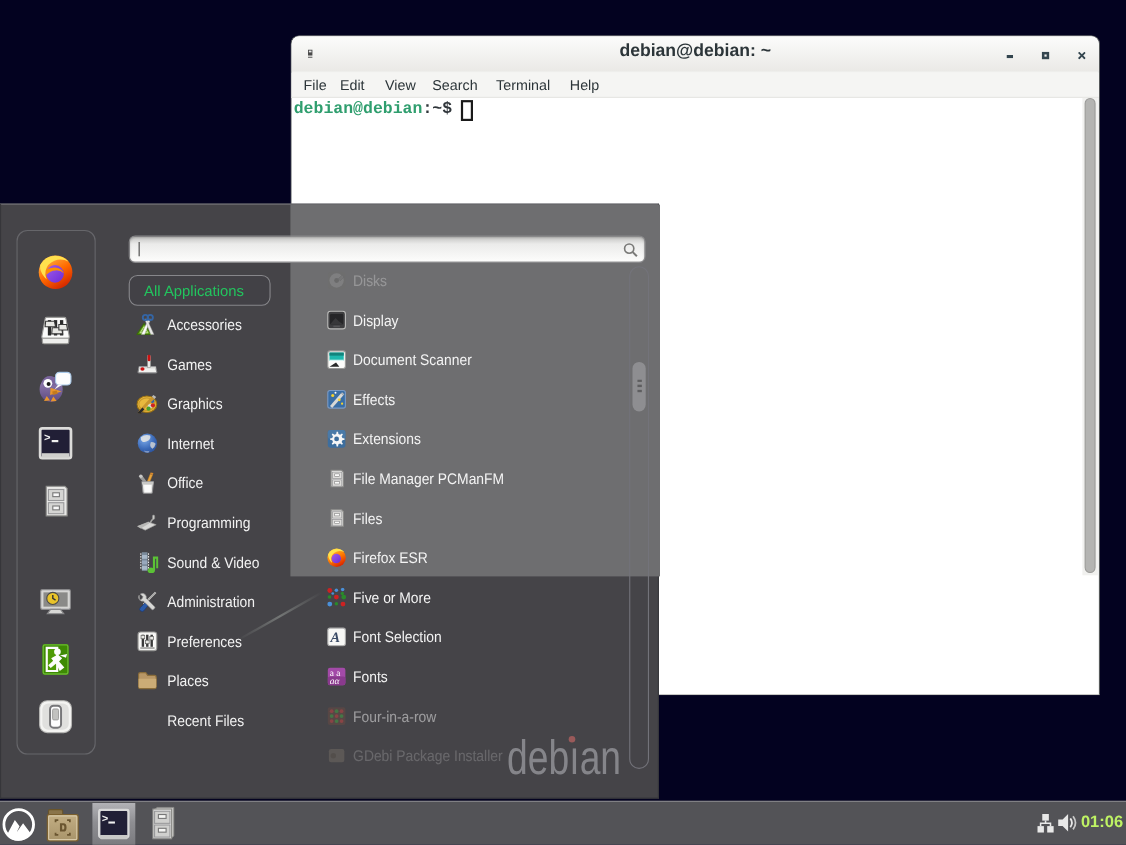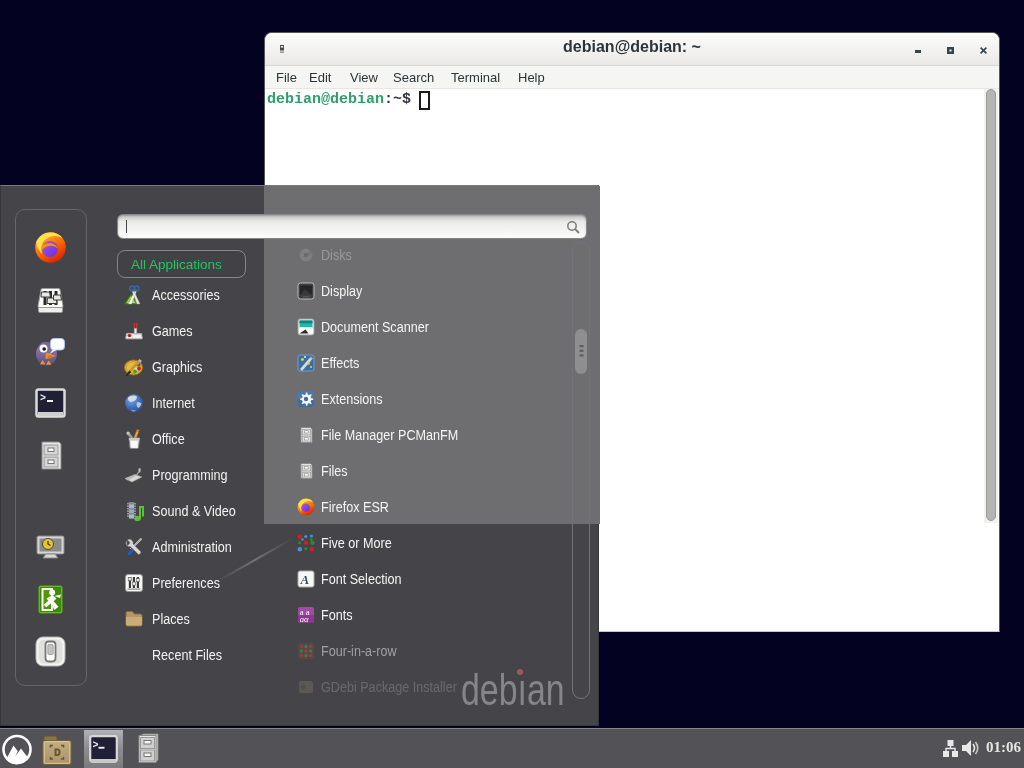--- a/index.html
+++ b/index.html
@@ -22,21 +22,21 @@
   #termscroll { position:absolute; right:1px; top:56px; width:14px; height:434px; background:#f1f1ef; }
   #termscroll .thumb { position:absolute; left:2px; top:0px; width:10px; height:432px;
              background:#b4b4b2; border:1px solid #9b9b99; border-radius:5px; }
   .prompt { position:absolute; left:1px; top:1px; font-family:"Liberation Mono",monospace;
             font-size:15px; font-weight:bold; line-height:19px; }
   .cursor { position:absolute; left:153px; top:2px; width:11px; height:19px; border:2px solid #1a1a1a; }
 
   
   #taskbar { left:0; top:728px; width:1024px; height:40px; background:#535357;
              border-top:1px solid #85858a; }
-  #clock { position:absolute; right:3px; top:10px; font-size:15px; font-weight:bold; color:#e5e5e5;font-family:Liberation Serif, serif; }
+  #clock { position:absolute; right:3px; top:10px; font-size:15px; font-weight:bold; color:#bef264; }
 
   
   #menu { left:0; top:185px; width:599px; height:541px; background:#454448;
           border:1px solid #36363a; border-top:1px solid rgba(165,165,170,0.55); }
   #menulight { position:absolute; left:263px; top:0; width:336px; height:338px; background:#6e6e70; }
   #sidebarbox { position:absolute; left:14px; top:23px; width:72px; height:477px;
                 border:1px solid #66666a; border-radius:10px; }
   #searchbox { position:absolute; left:116px; top:28px; width:470px; height:25px;
                background:linear-gradient(#c2c2c0 0%, #ebebea 30%, #fdfdfc 100%);
                border:1px solid #88888a; border-radius:6px; box-shadow:inset 0 1px 2px rgba(0,0,0,0.22); }

